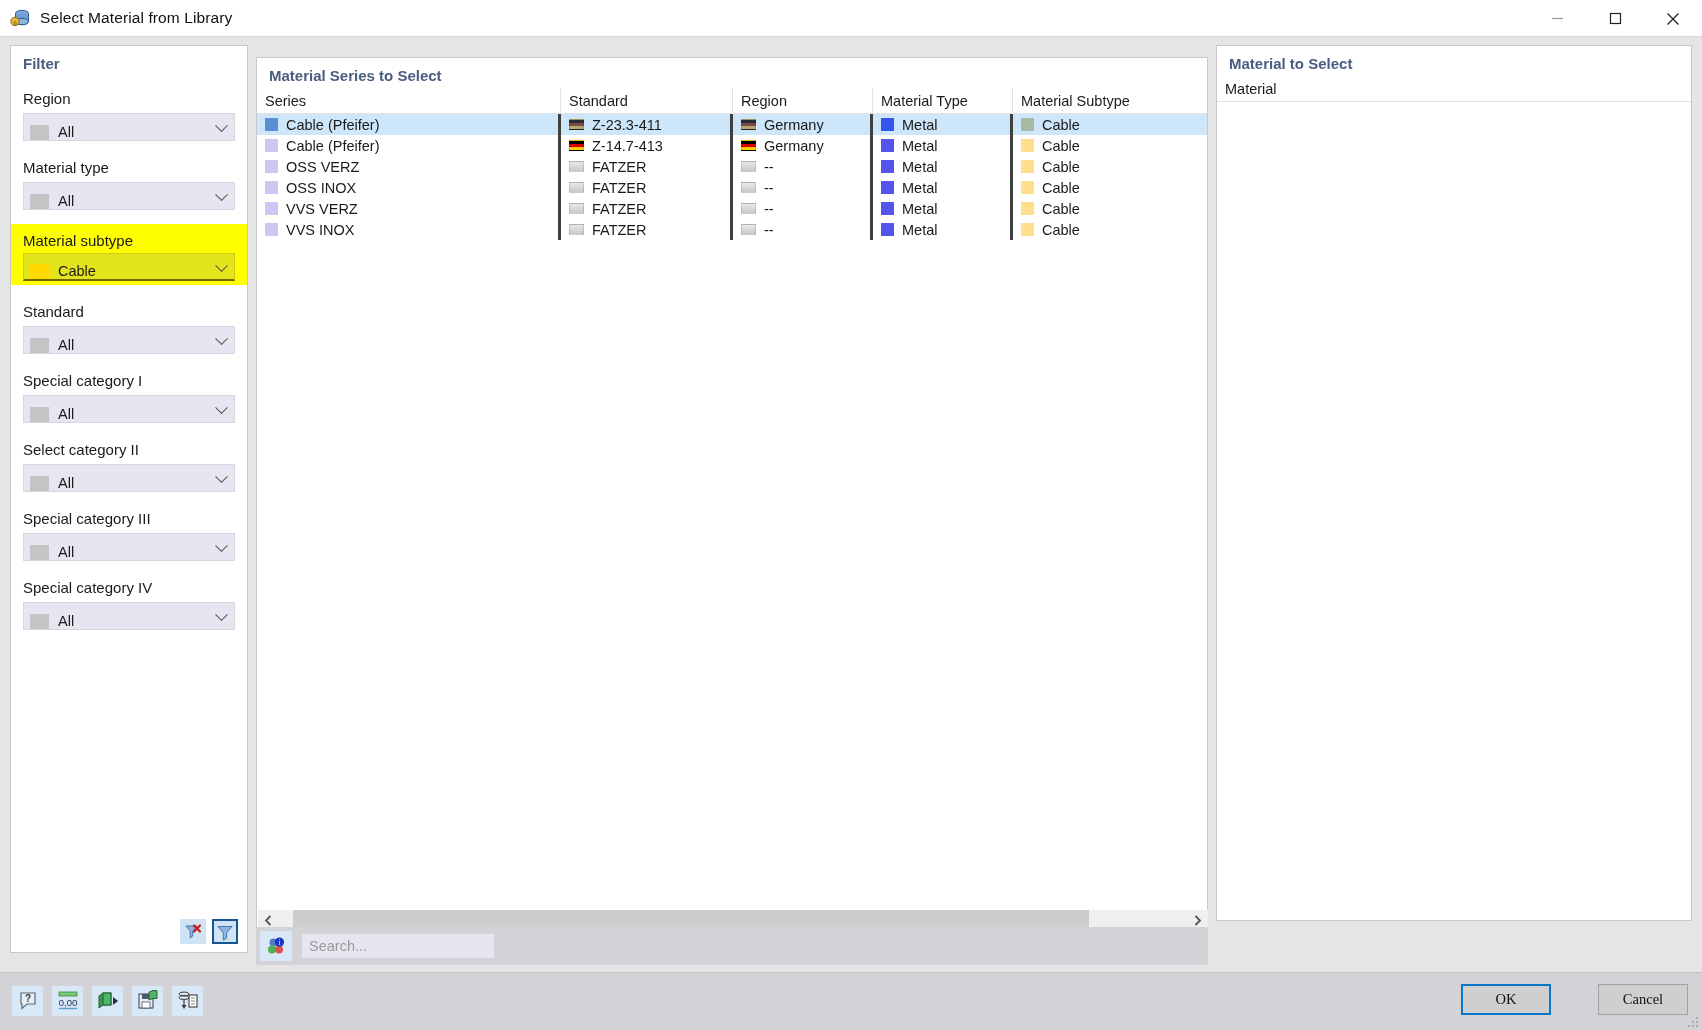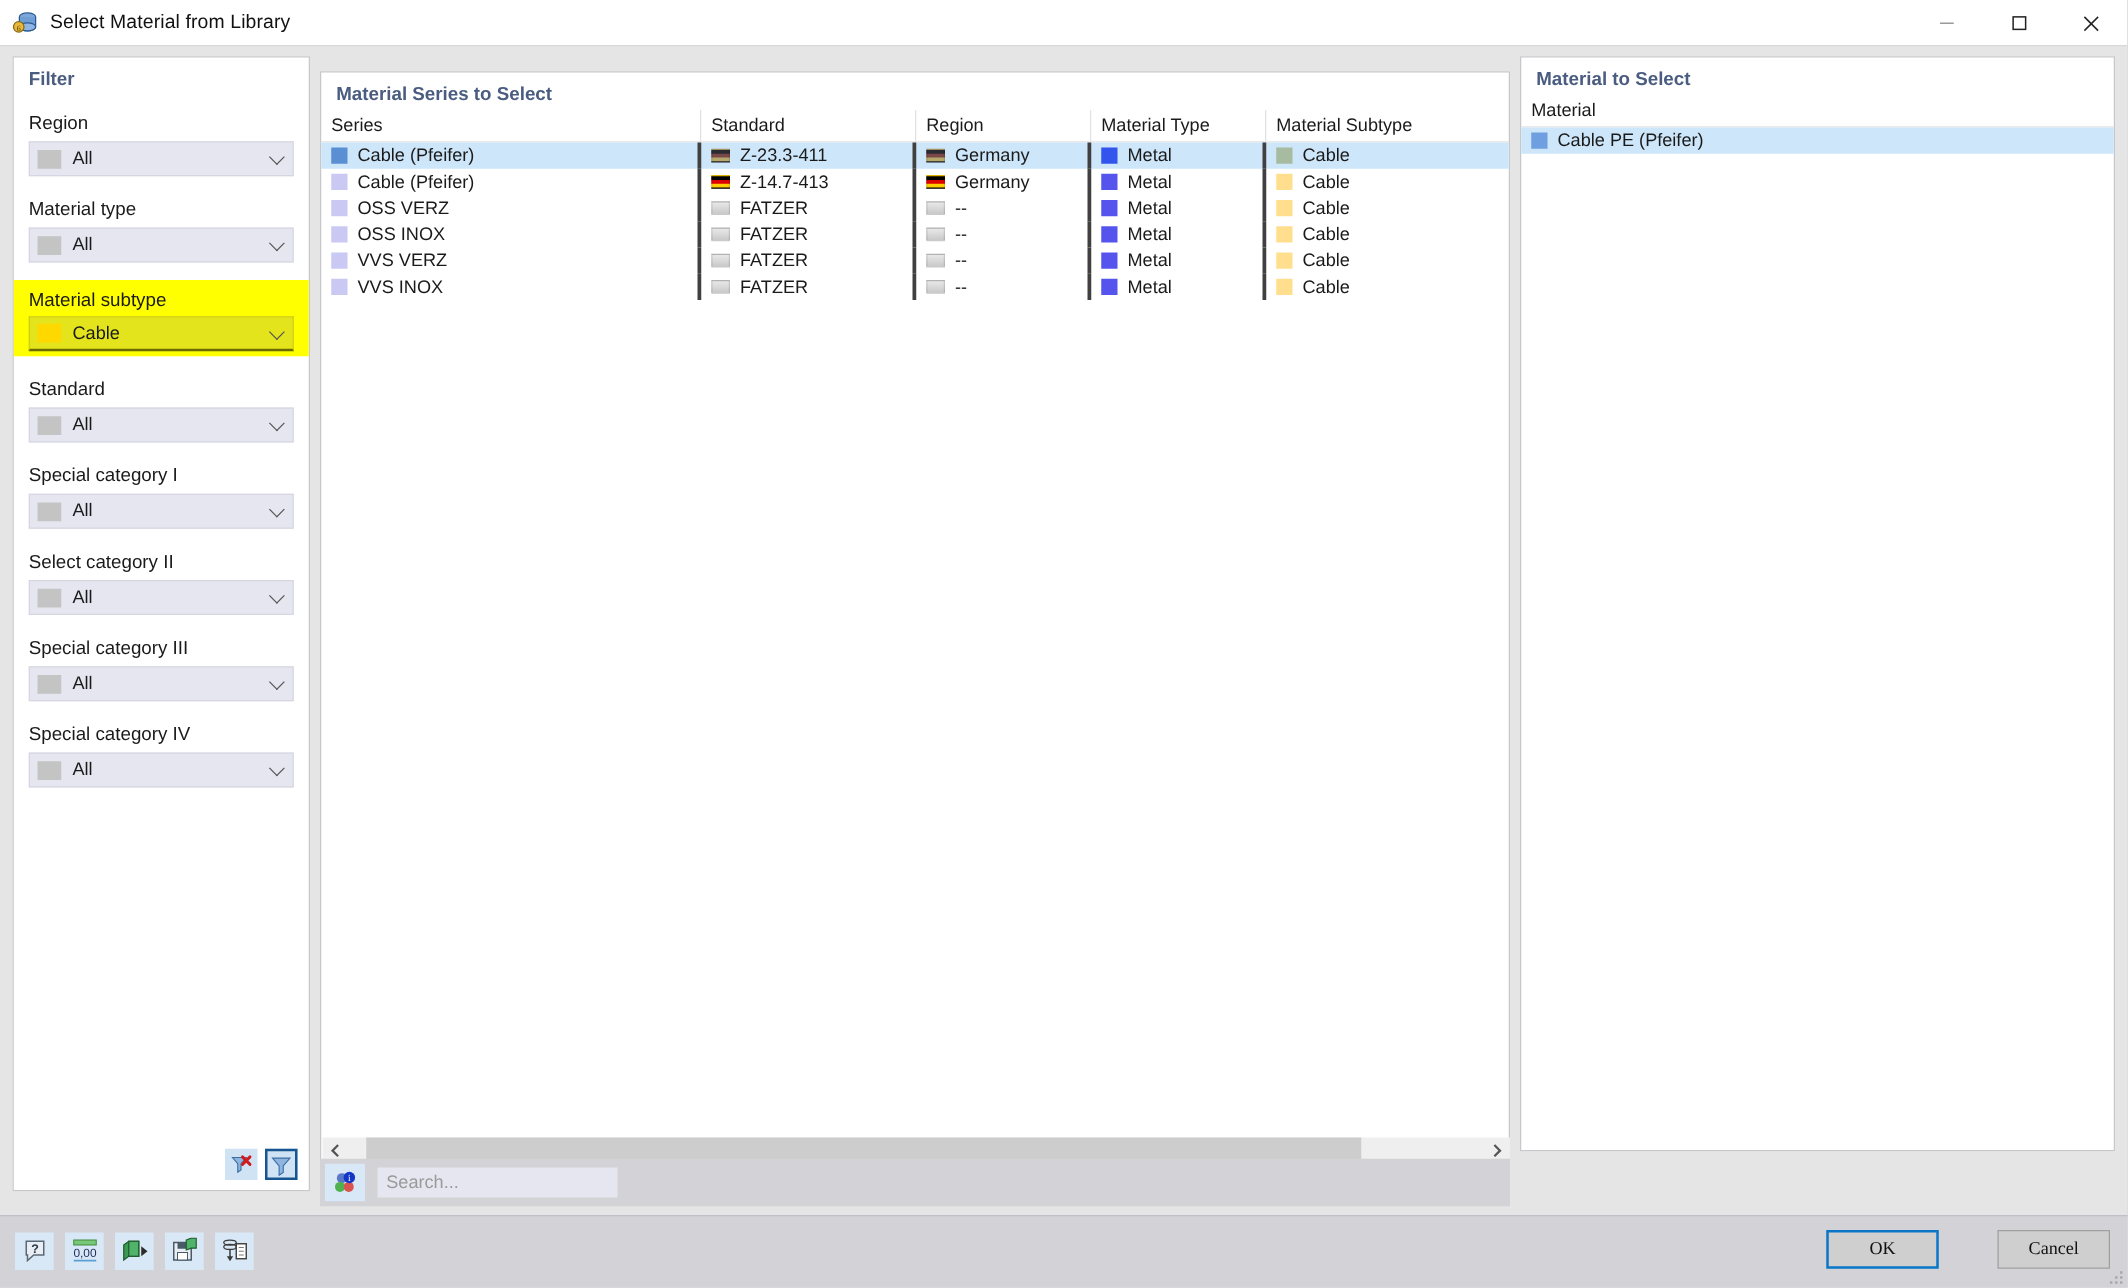--- a/index.html
+++ b/index.html
@@ -69,21 +69,21 @@
   .filter-label {
     font-size: 15px;
     color: #1a1a1a;
     margin: 18px 0 6px 0;
   }
   .filter-select {
     height: 28px;
     background: #e6e6f0;
     border: 1px solid #d6d6e2;
     display: flex;
-    align-items: center;
+    align-items: flex-end;
     padding: 0 6px;
     position: relative;
   }
   .sw {
     width: 19px; height: 15px;
     background: #c4c4c4;
     flex: 0 0 auto;
     margin-right: 9px;
   }
   .filter-select .val { font-size: 14.5px; color: #1a1a1a; }
@@ -534,28 +534,20 @@
           </svg>
       </div>
     </div>
   </div>
 
   <div class="panel" id="material-panel">
     <div class="panel-title">Material to Select</div>
     <div class="thead" id="material-head">
         <div class="th" style="width: 100%;">Material</div>
       </div>
-    <div class="tbody" id="material-body">
-        <div class="trow sel">
-          <div class="td" style="width:100%">
-            <span class="cellsw" style="background:#6f9fe0"></span>
-            <span>Cable PE (Pfeifer)</span>
-          </div>
-        </div>
-      </div>
   </div>
 
   <div id="searchbar">
     <div id="search-icon-box">
       <svg width="20" height="20" viewBox="0 0 20 20">
         <circle cx="7.5" cy="6.5" r="4" fill="#5a78c8"></circle>
         <circle cx="6" cy="13.5" r="4" fill="#4fb24f"></circle>
         <circle cx="13" cy="13.5" r="4" fill="#d9534f"></circle>
         <circle cx="13.5" cy="6" r="4.6" fill="#1436c8"></circle>
         <text x="13.5" y="8.6" font-size="7.5" font-family="Liberation Serif, serif" fill="#fff" text-anchor="middle">i</text>

